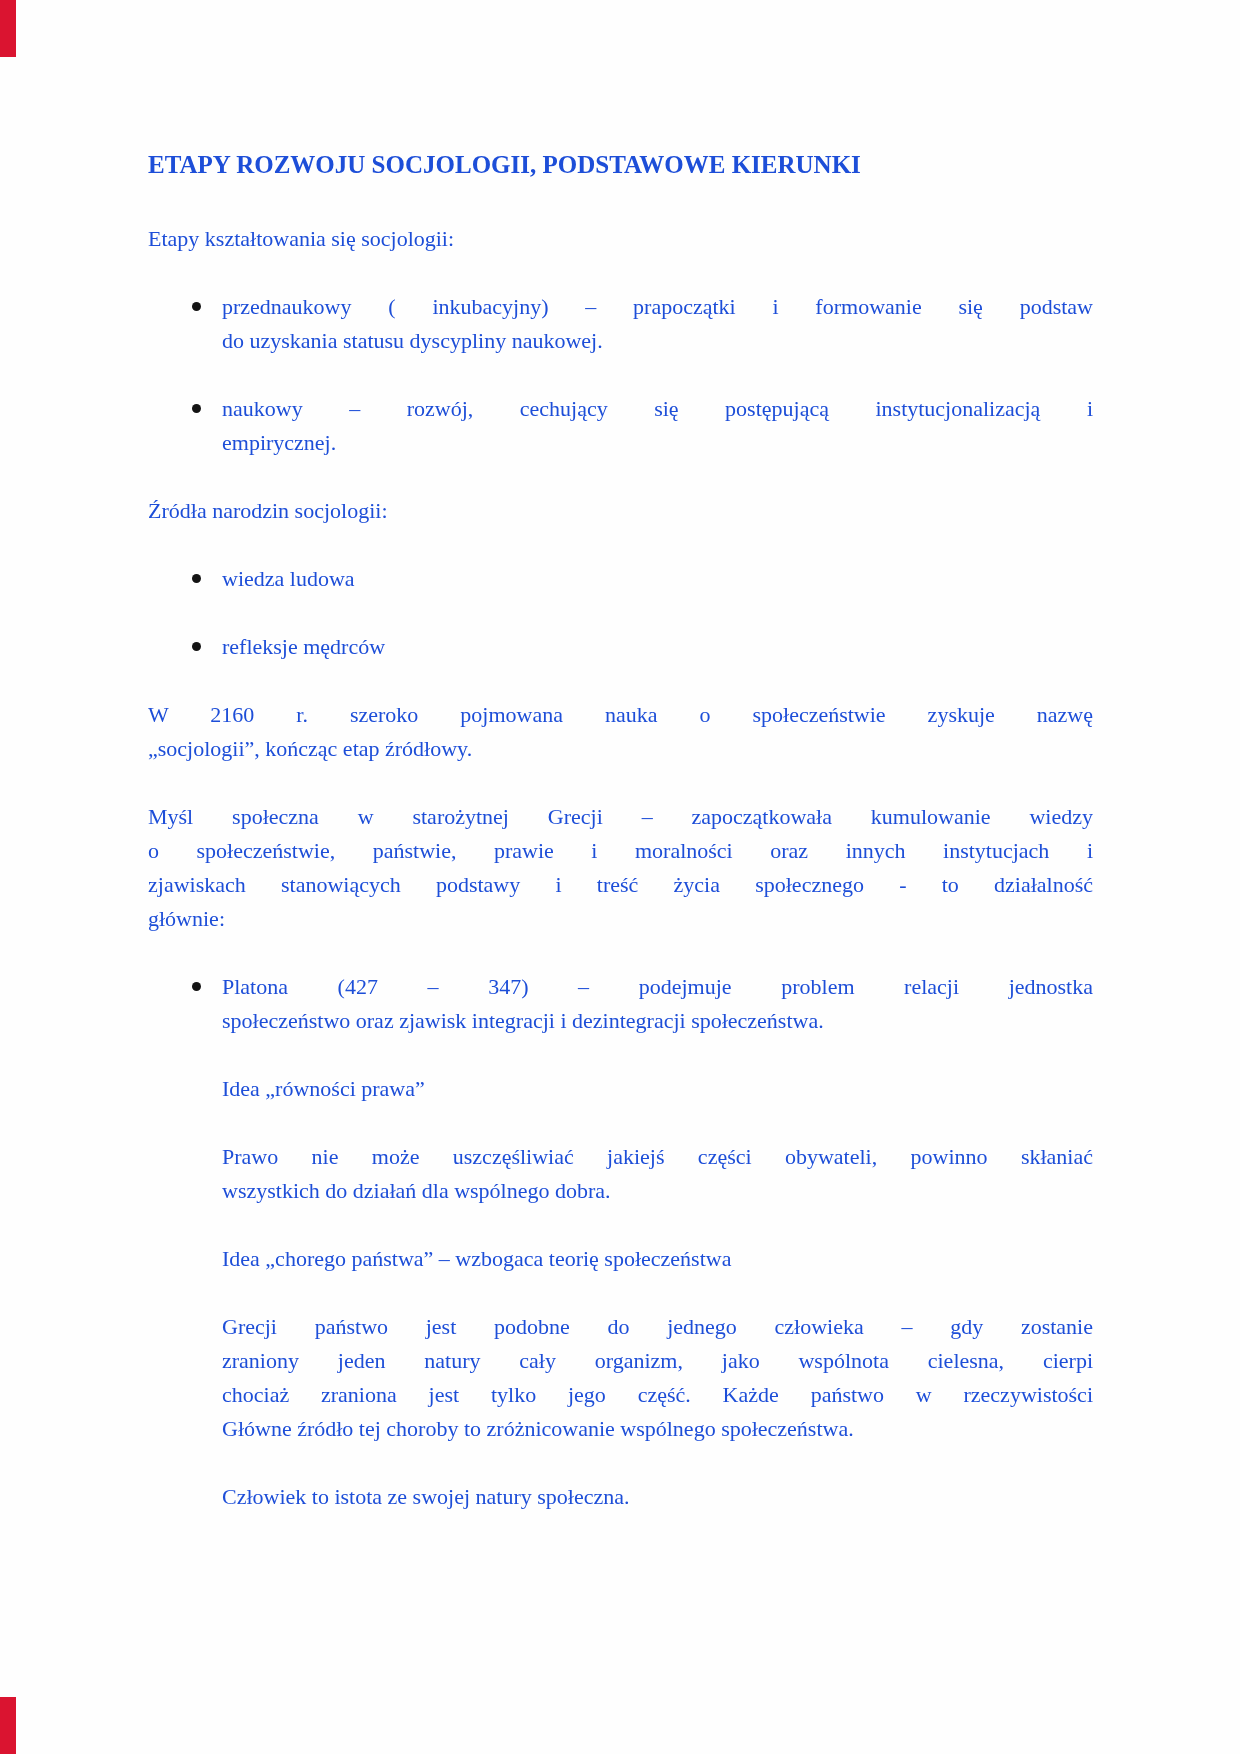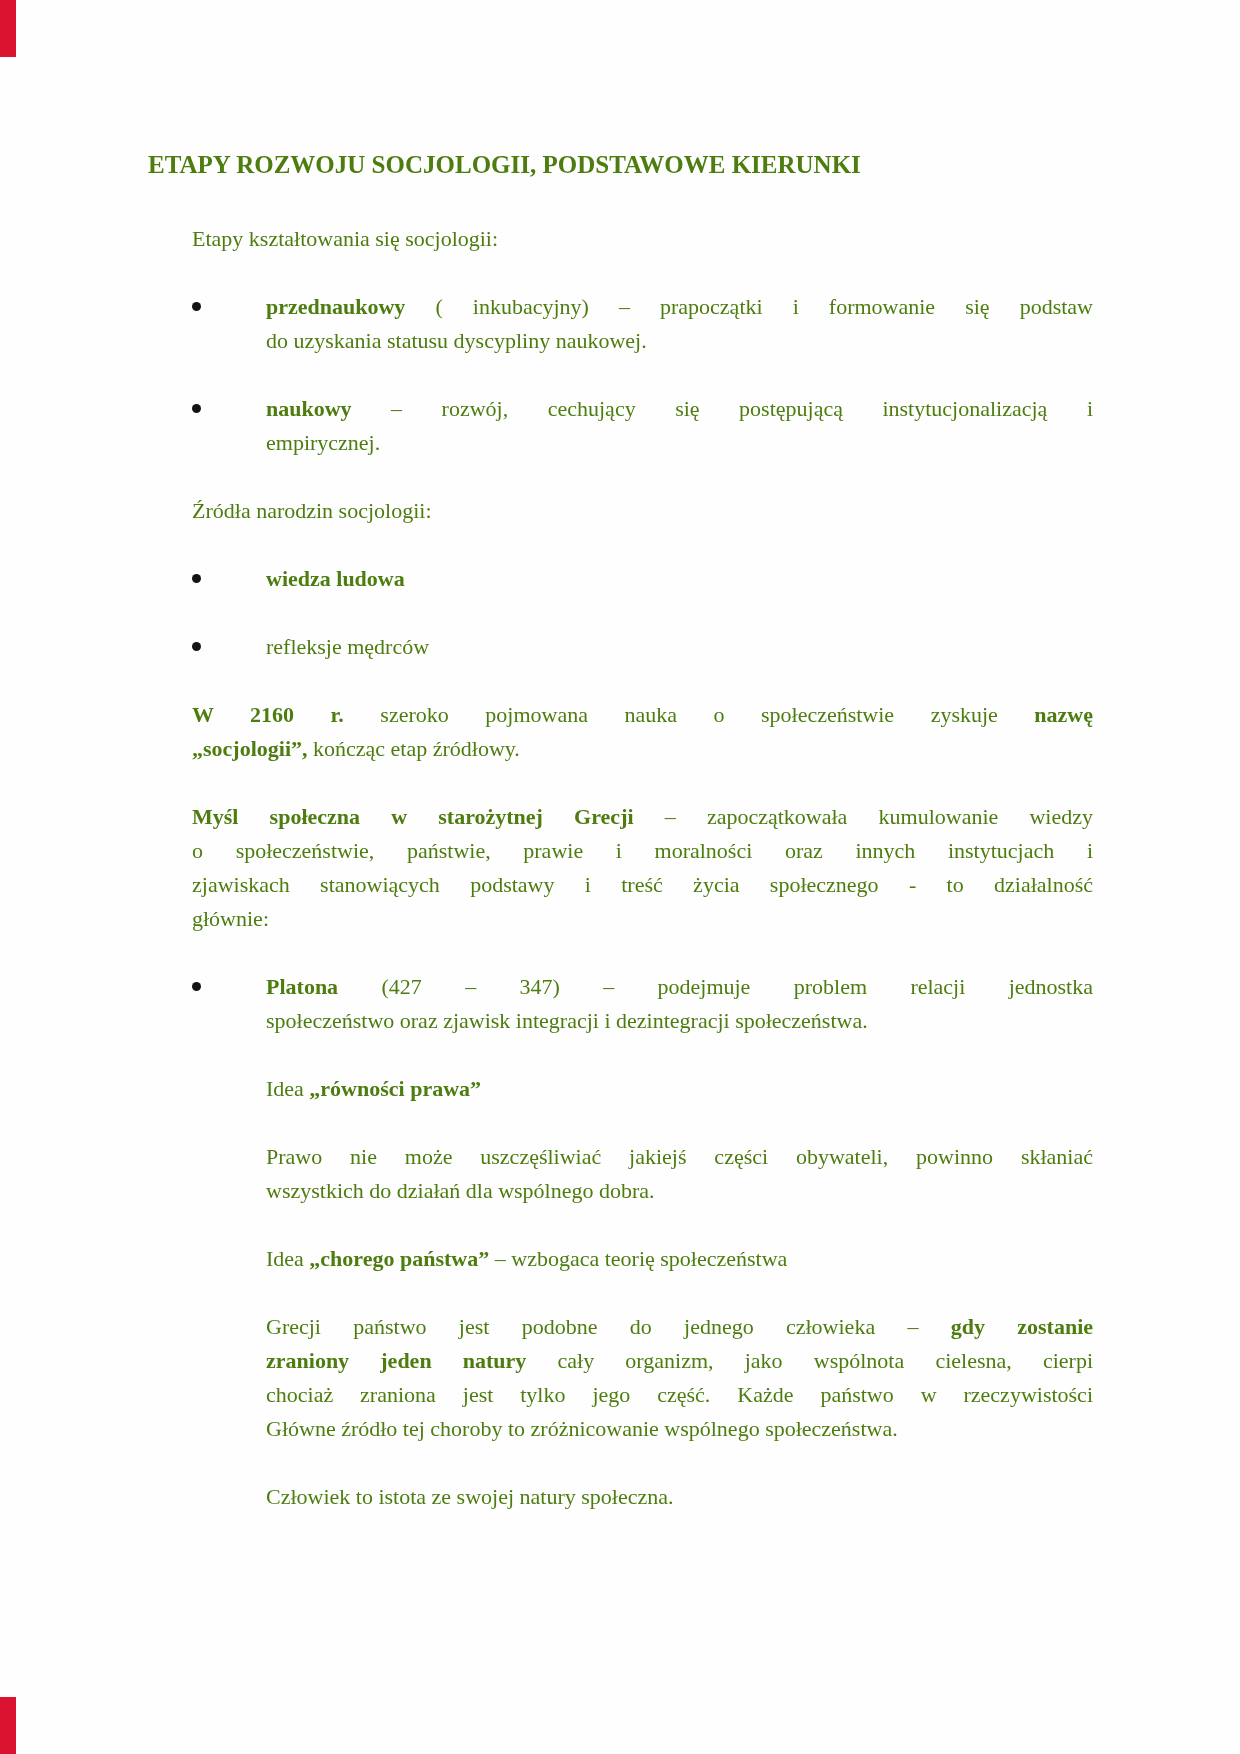--- a/index.html
+++ b/index.html
@@ -4,21 +4,21 @@
 <title>ETAPY ROZWOJU SOCJOLOGII</title>
 <style>
   html, body { margin: 0; padding: 0; background: #ffffff; }
   .page {
     position: relative;
     width: 1240px;
     height: 1754px;
     background: #fefefe;
     overflow: hidden;
     font-family: "Liberation Serif", "DejaVu Serif", serif;
-    color: #4d7c0f;
+    color: #1d4ed8;
   }
   .edge-mark {
     position: absolute;
     left: 0;
     width: 16px;
   }
   .edge-mark.top { top: 0; height: 57px; }
   .edge-mark.bottom { bottom: 0; height: 57px; }
   .content {
     position: absolute;
@@ -56,26 +56,26 @@
   .doc-body ul.blist li::before {
     content: "";
     position: absolute;
     left: 44px;
     top: 12px;
     width: 9px;
     height: 9px;
     border-radius: 50%;
     background: #141414;
   }
-  .line { display: block; margin-left: 44px; }
+  .line { display: block; }
   .line.j {
     text-align: justify;
     text-align-last: justify;
   }
-  b { font-weight: bold; }
+  b { font-weight: normal; }
 </style>
 </head>
 <body>
 
 <div class="page">
   <div class="edge-mark top" style="background: rgb(218, 20, 48);"></div>
   <div class="edge-mark bottom" style="background: rgb(218, 20, 48);"></div>
   <div class="content">
     <h1 class="doc-title">ETAPY ROZWOJU SOCJOLOGII, PODSTAWOWE KIERUNKI</h1>
     <div class="doc-body">

